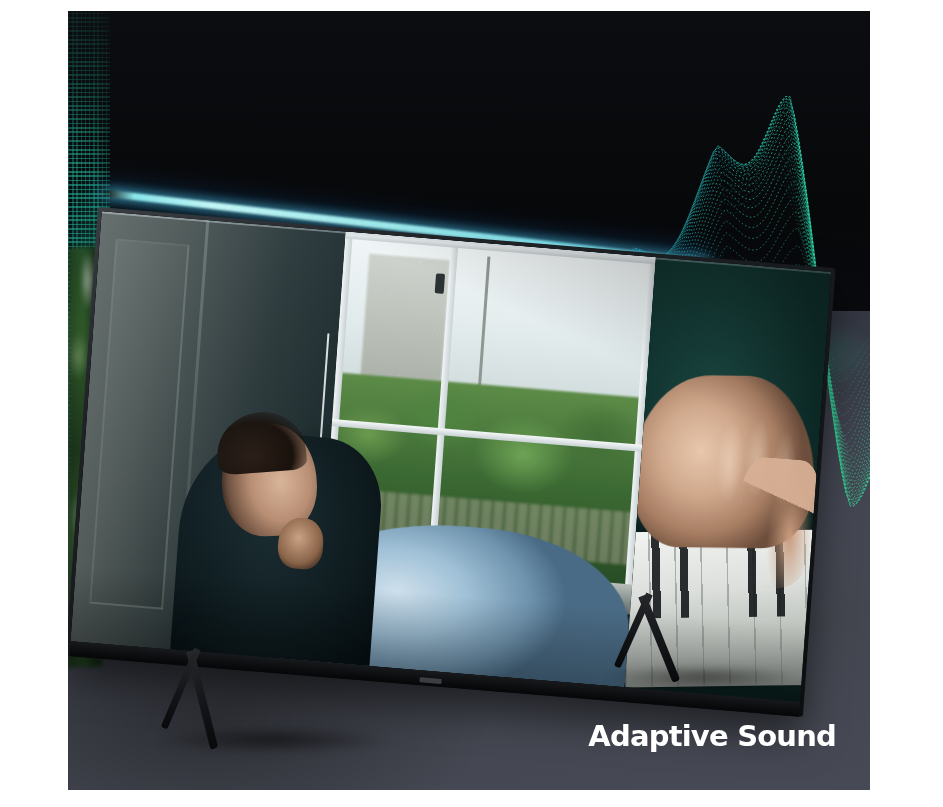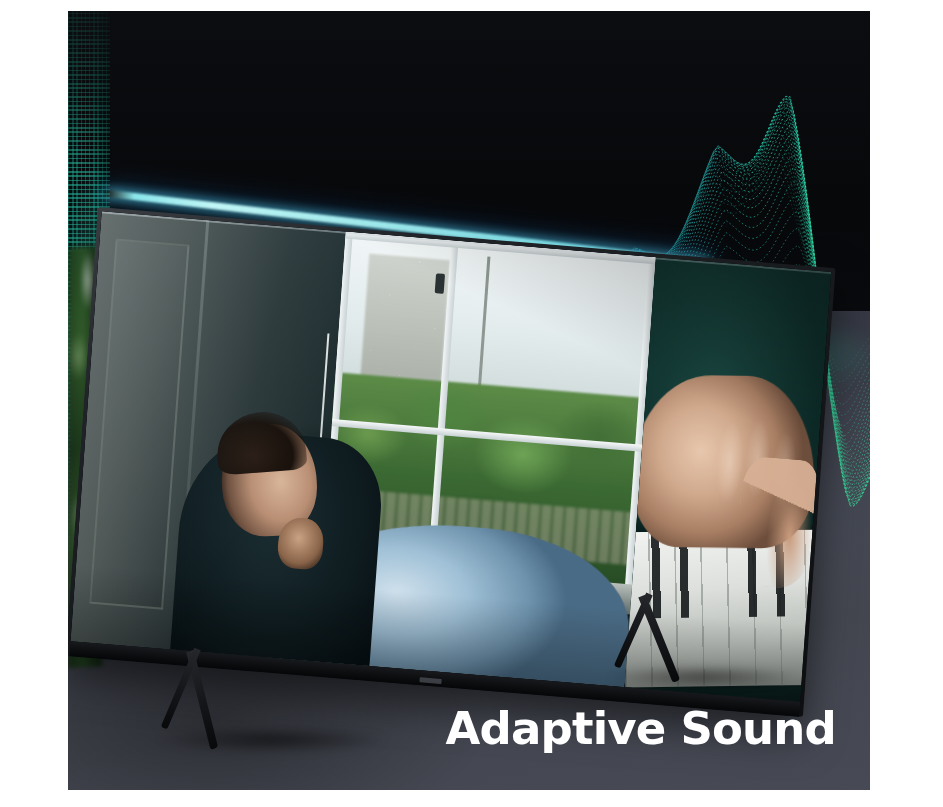--- a/index.html
+++ b/index.html
@@ -464,21 +464,21 @@
     position: absolute;
     right: 28px;
     bottom: 38px;
     text-align: right;
     width: 640px;
   }
   .headline {
     margin: 0;
     color: #ffffff;
     font-family: "DejaVu Sans", sans-serif;
-    font-size: 45px;
+    font-size: 29px;
     font-weight: 700;
     letter-spacing: -0.8px;
     line-height: 1.02;
     text-align: right;
     padding-right: 6px;
   }
   .subline {
     margin: 8px 0 0 0;
     color: #f2f3f5;
     font-family: "Liberation Sans", sans-serif;

